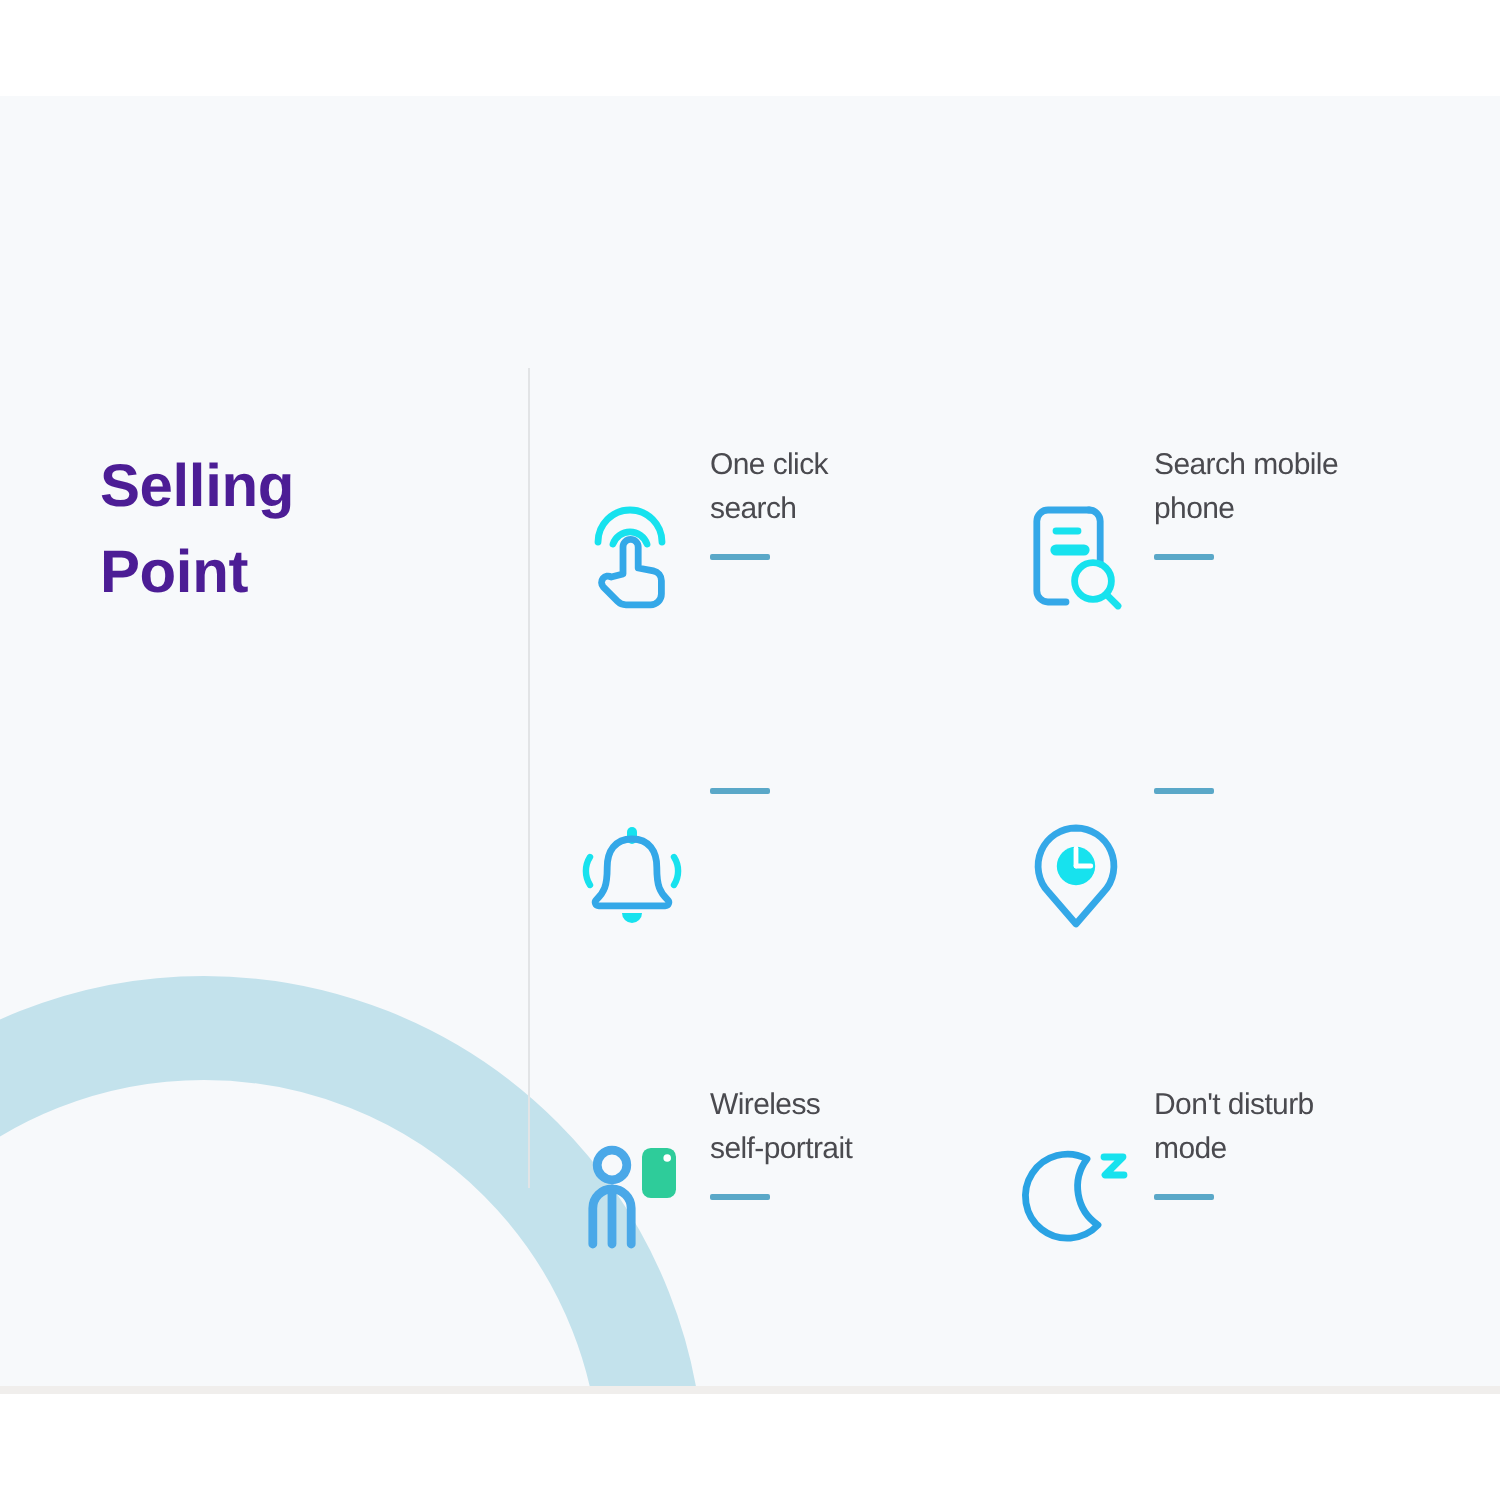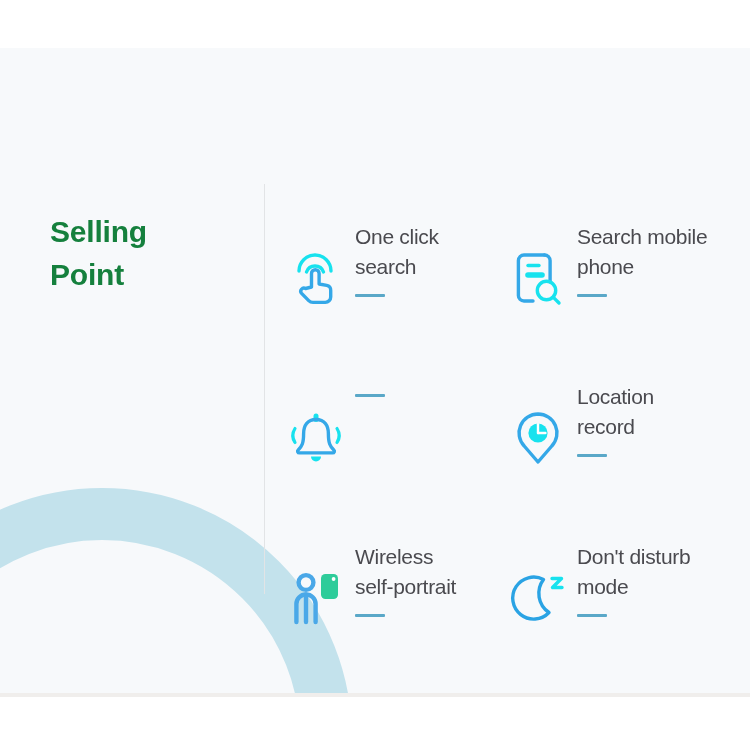--- a/index.html
+++ b/index.html
@@ -50,26 +50,26 @@
     border-radius: 50%;
     border: 52px solid #c3e2ec;
     box-sizing: border-box;
     opacity: 1;
   }
 
   
   #title {
     position: absolute;
     left: 50px;
-    top: 163px;
+    top: 175px;
     width: 190px;
     font-size: 30px;
     font-weight: bold;
     line-height: 1.42;
-    color: #15803d;
+    color: #4c1d95;
     letter-spacing: -0.2px;
   }
 
   
   #divider {
     position: absolute;
     left: 264px;
     top: 136px;
     width: 1px;
     height: 410px;
@@ -99,21 +99,21 @@
     align-items: center;
     justify-content: center;
     margin-top: 22px;
   }
   .feature-icon svg { display: block; }
   .feature-body {
     margin-left: 8px;
     padding-top: 2px;
   }
   .feature-label {
-    font-size: 21px;
+    font-size: 15px;
     line-height: 1.44;
     color: #4a4a4f;
     white-space: pre-line;
     letter-spacing: -0.3px;
   }
   .feature-underline {
     margin-top: 12px;
     width: 30px;
     height: 3px;
     background: #5aa8c8;
@@ -197,22 +197,20 @@
           <svg width="54" height="58" viewBox="0 0 54 58">
             <g fill="none" stroke-linecap="round" stroke-linejoin="round">
               <path d="M27 5 a19 19 0 0 1 13.8 32 L27 53 13.2 37 A19 19 0 0 1 27 5 z" stroke="#34a8e8" stroke-width="3.4"></path>
               <circle cx="27" cy="24" r="9.6" fill="#17e2ee" stroke="none"></circle>
               <path d="M27 24 L27 15.2" stroke="#ffffff" stroke-width="2.4"></path>
               <path d="M27 24 L34.4 24" stroke="#ffffff" stroke-width="2.4"></path>
             </g>
           </svg>
         </div>
         <div class="feature-body">
-          <div class="feature-label">Location
-record</div>
           <div class="feature-underline"></div>
         </div>
       </div>
 
       <div class="feature">
         <div class="feature-icon">
           <svg width="54" height="58" viewBox="0 0 54 58">
             <g fill="none" stroke-linecap="round" stroke-linejoin="round">
               <circle cx="17" cy="13.5" r="7.4" stroke="#4aa8e8" stroke-width="4.4"></circle>
               <path d="M17 25.5 a9.6 9.6 0 0 0 -9.6 9.6 L7.4 53" stroke="#4aa8e8" stroke-width="4.4"></path>

